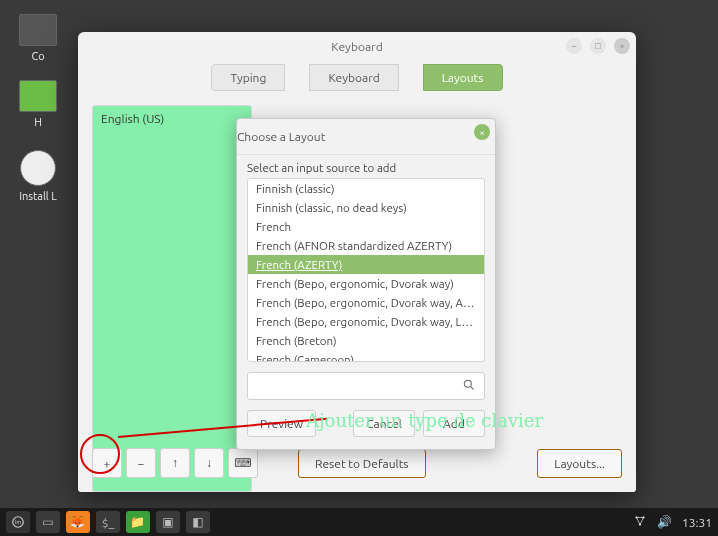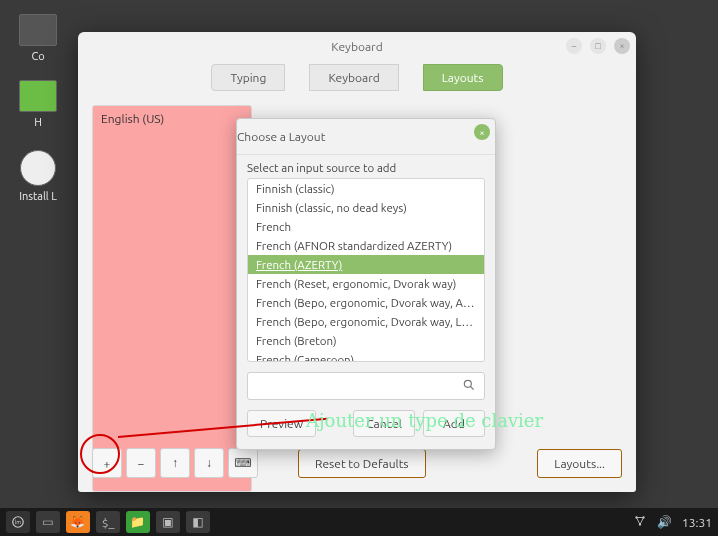--- a/index.html
+++ b/index.html
@@ -20,21 +20,21 @@
   .kb-title-ctrl { position:absolute; right:6px; top:6px; display:flex; gap:8px; }
   .kb-title-ctrl span { width:16px; height:16px; display:flex; align-items:center; justify-content:center; border-radius:50%; background:#e5e5e5; color:#888; font-size:9px; cursor:pointer; }
   .kb-title-ctrl .cl { background:#ccc; }
   .kb-tabs { display:flex; justify-content:center; margin-top:4px;gap:24px; }
   .kb-tabs .tab { padding:6px 18px; background:#e9e9e9; border:1px solid #d0d0d0; font-size:12px; color:#555; cursor:pointer; }
   .kb-tabs .tab:first-child { border-radius:4px 0 0 4px; }
   .kb-tabs .tab:last-child { border-radius:0 4px 4px 0; }
   .kb-tabs .tab.active { background:#8fbf6b; color:#fff; border-color:#7fae5d; }
 
   .kb-body { flex:1; display:flex; padding:14px 14px 0 14px; gap:14px; position:relative; }
-  .layout-list { width:160px; background:#fca5a5; border:1px solid #d8d8d8; border-radius:3px; padding:6px 8px; font-size:12px; }
+  .layout-list { width:160px; background:#86efac; border:1px solid #d8d8d8; border-radius:3px; padding:6px 8px; font-size:12px; }
   .layout-list .sel { }
   .right-col { flex:1; padding-top:4px; font-size:12px; color:#555; position:relative; }
   .right-col p { margin-bottom:6px; }
   .right-col .lbl { color:#666; }
 
   .kb-toolbar { position:absolute; left:14px; bottom:14px; display:flex; gap:4px; }
   .kb-toolbar button, .kb-foot button { background:#f7f7f7; border:1px solid #cfcfcf; border-radius:3px; padding:6px 10px; font-size:12px; color:#444; cursor:pointer; }
   .kb-toolbar button { width:30px; height:30px; padding:0; display:flex; align-items:center; justify-content:center; }
   .reset-btn { position:absolute; left:220px; bottom:14px; }
   .reset-btn button, .opt-btn button { background:#f7f7f7; border:1px solid #a16207; border-radius:3px; padding:7px 16px; font-size:12px; color:#444; cursor:pointer; }
@@ -129,21 +129,21 @@
     <span>Choose a Layout</span>
     <span class="dlg-close">×</span>
   </div>
   <div class="dlg-sub">Select an input source to add</div>
   <div class="dlg-list" id="dlg-list">
       <div class="item">Finnish (classic)</div>
       <div class="item">Finnish (classic, no dead keys)</div>
       <div class="item">French</div>
       <div class="item">French (AFNOR standardized AZERTY)</div>
       <div class="item sel">French (AZERTY)</div>
-      <div class="item">French (Reset, ergonomic, Dvorak way)</div>
+      <div class="item">French (Bepo, ergonomic, Dvorak way)</div>
       <div class="item">French (Bepo, ergonomic, Dvorak way, AFNOR)</div>
       <div class="item">French (Bepo, ergonomic, Dvorak way, Latin-9 only)</div>
       <div class="item">French (Breton)</div>
       <div class="item">French (Cameroon)</div>
     </div>
   <div class="dlg-search">
     <input type="text" placeholder="" style="">
     <span class="mag">
       <svg viewBox="0 0 24 24" width="14" height="14" fill="none" stroke="currentColor" stroke-width="2">
           <circle cx="10" cy="10" r="6"></circle>

